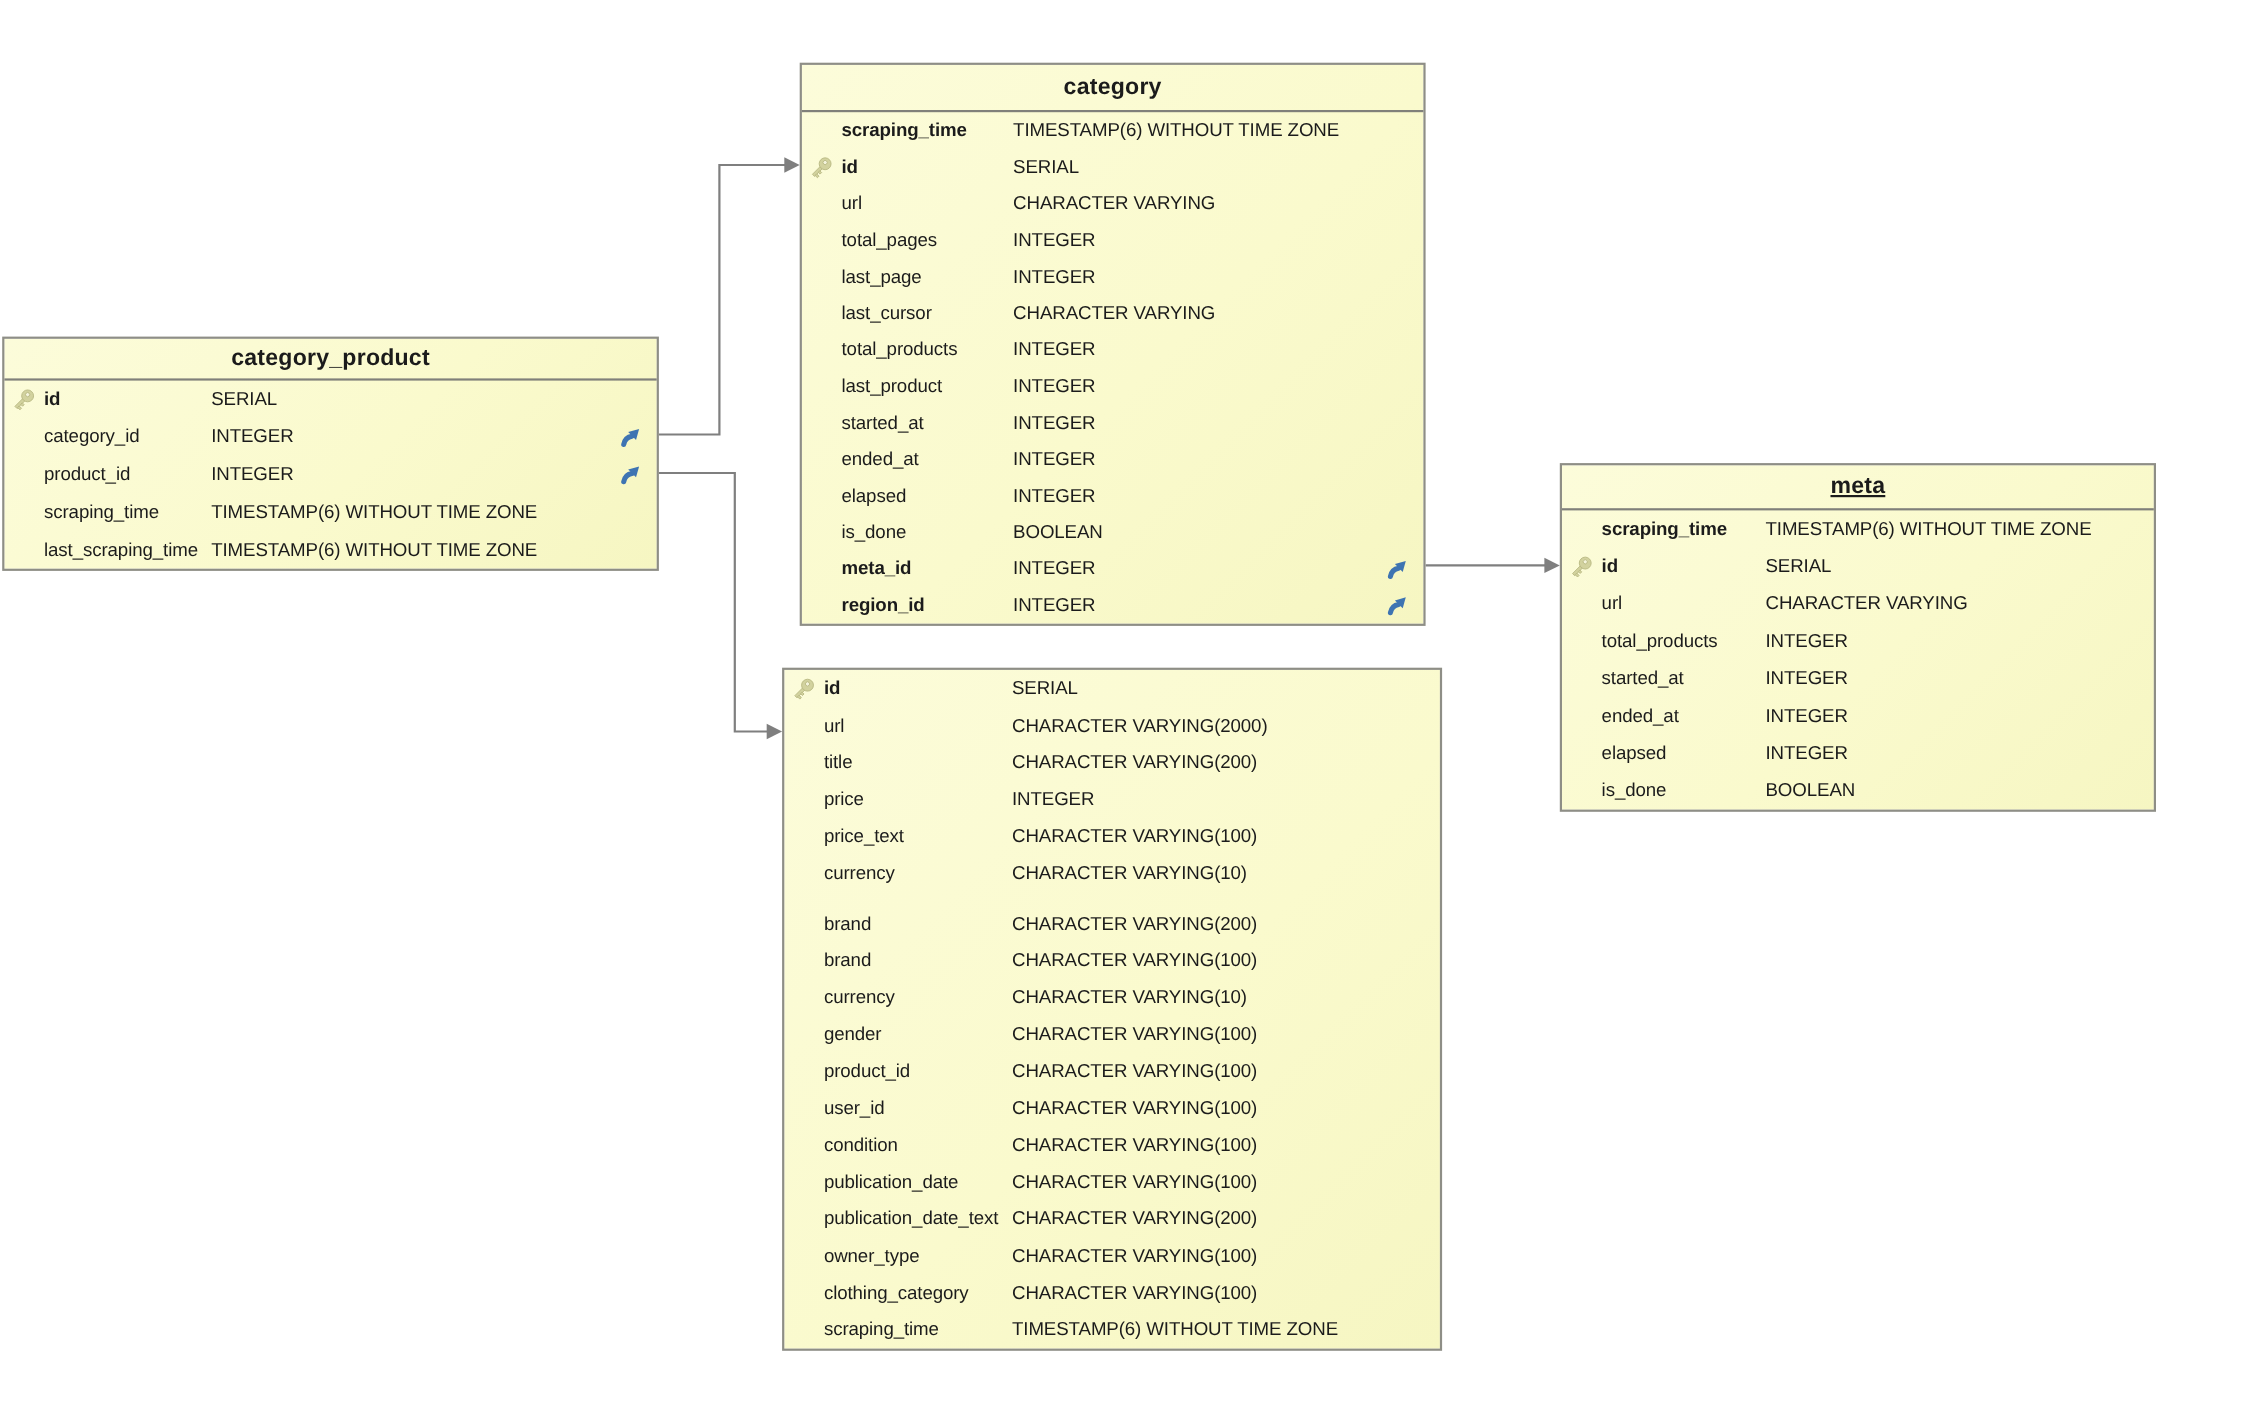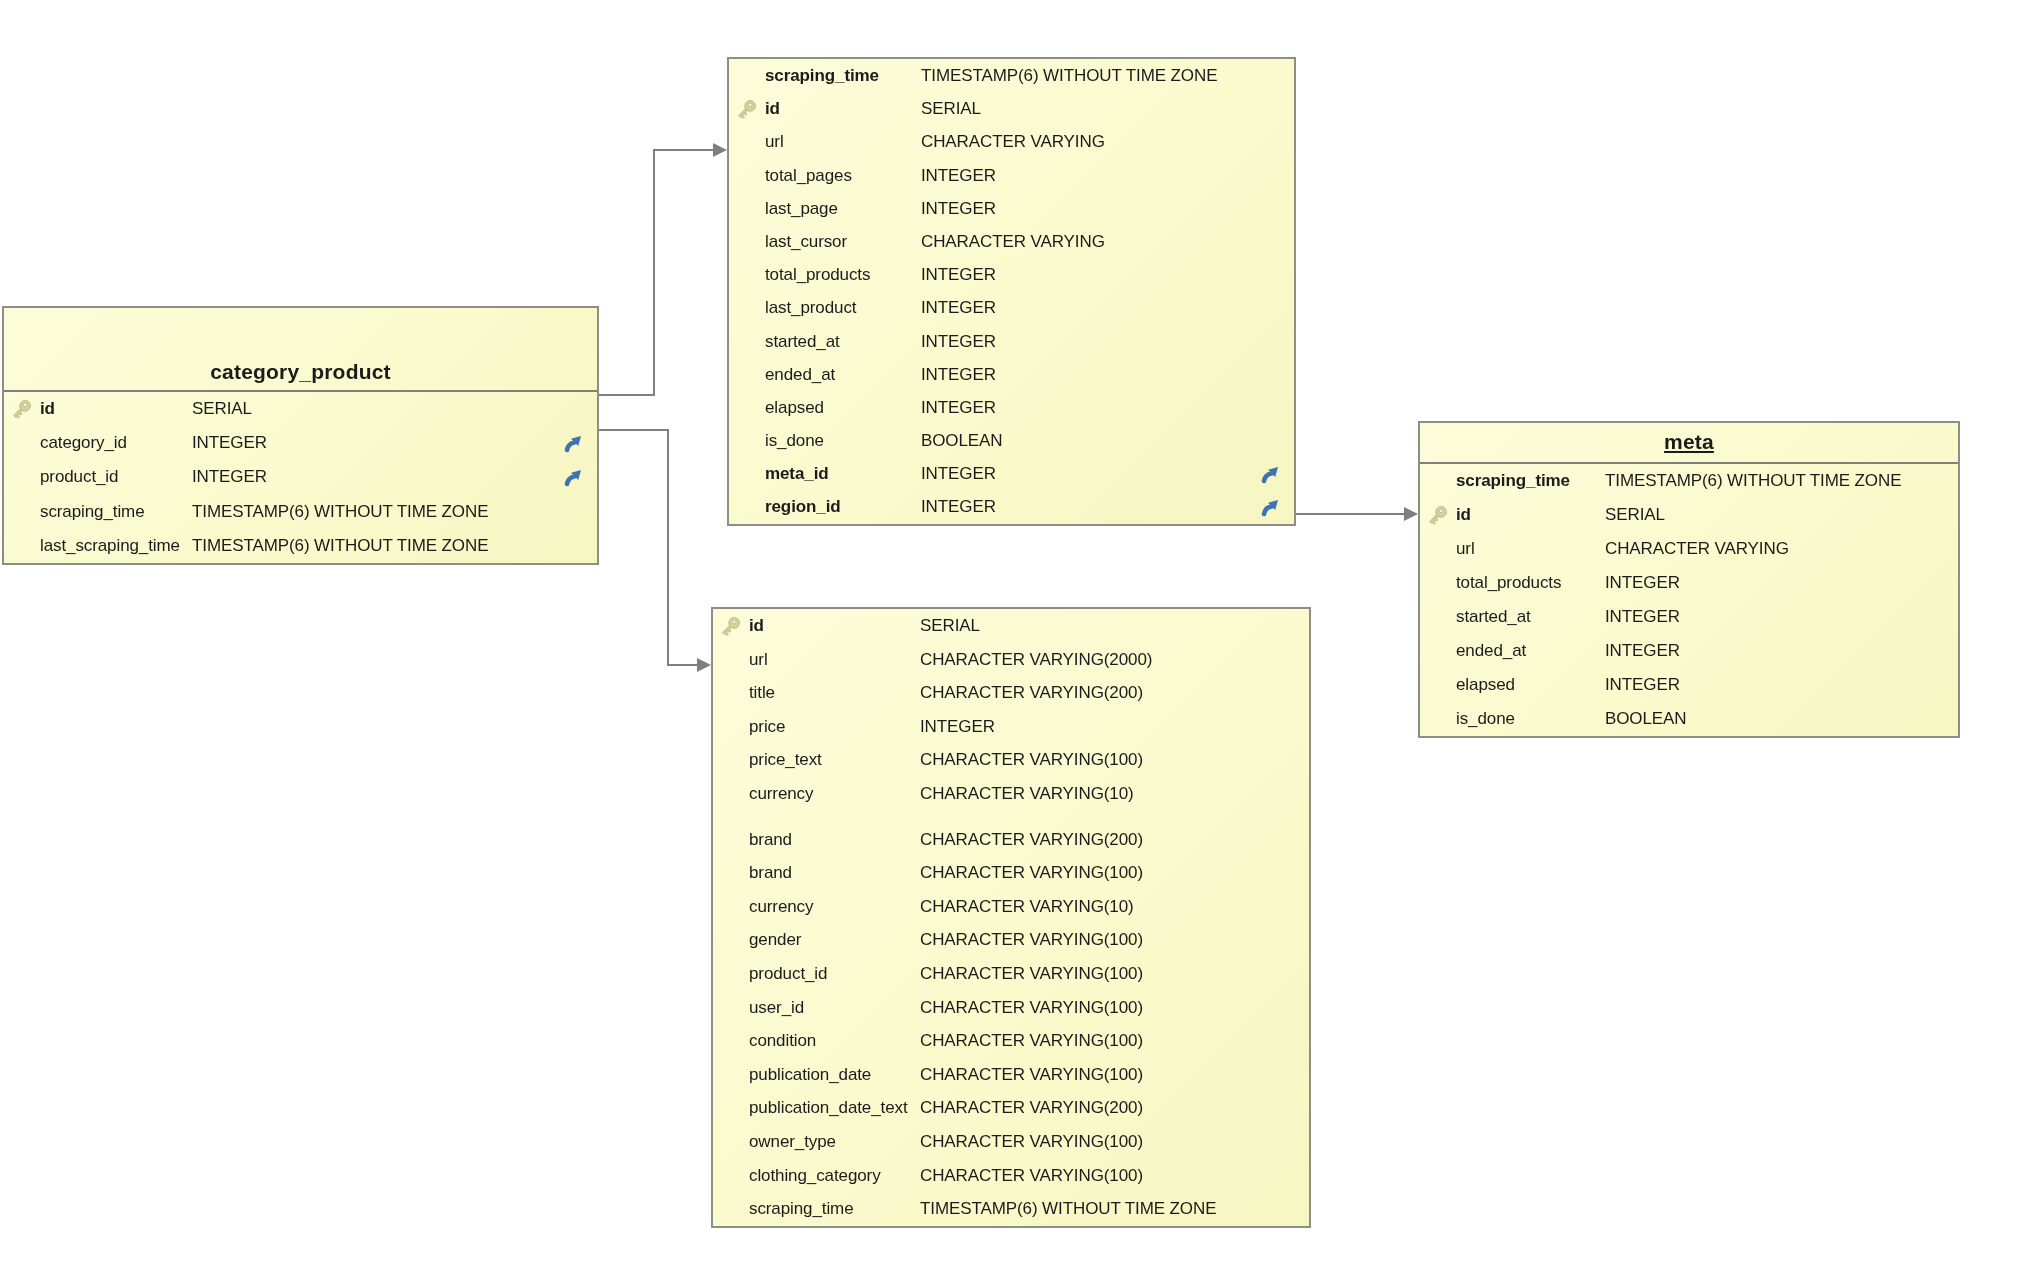--- a/index.html
+++ b/index.html
@@ -26,21 +26,21 @@
   <svg id="connectors" width="2042" height="1286" viewBox="0 0 2042 1286">
       <polyline points="599,395 654,395 654,150 714,150" fill="none" stroke="#7f7f7f" stroke-width="2"></polyline>
       <polygon points="727,150 713,143 713,157" fill="#7f7f7f"></polygon>
       <polyline points="599,430 668,430 668,665 698,665" fill="none" stroke="#7f7f7f" stroke-width="2"></polyline>
       <polygon points="711,665 697,658 697,672" fill="#7f7f7f"></polygon>
       <polyline points="1296,514 1405,514" fill="none" stroke="#7f7f7f" stroke-width="2"></polyline>
       <polygon points="1418,514 1404,507 1404,521" fill="#7f7f7f"></polygon>
     </svg>
   <div id="tables">
       <div class="table" style="left: 2px; top: 306px; width: 597px;">
-        <div class="ttl" style="height: 38px; line-height: 35px; margin-top: 46px;">category_product</div>
+        <div class="ttl" style="height: 38px; line-height: 35px;">category_product</div>
         <div class="trow" style="height: 34.2px; line-height: 34.2px;">
           <span class="keyic">
             <svg viewBox="0 0 24 24" width="26" height="24">
   <g transform="rotate(-45 12 12)" stroke="#b9b983" stroke-width="0.8">
     <rect x="1.5" y="10.6" width="11" height="2.8" fill="#d2d29e"></rect>
     <rect x="2.5" y="13" width="2" height="3" fill="#d2d29e"></rect>
     <rect x="6.5" y="13" width="2" height="2.4" fill="#d2d29e"></rect>
     <circle cx="16.4" cy="12" r="5.4" fill="#d2d29e"></circle>
     <circle cx="17.2" cy="11.2" r="1.9" fill="#f4f4dc"></circle>
   </g>
@@ -72,20 +72,21 @@
         <div class="trow" style="height: 34.2px; line-height: 34.2px;">
           <span class="cname">scraping_time</span>
           <span class="ctype" style="left:188px">TIMESTAMP(6) WITHOUT TIME ZONE</span>
         </div>
         <div class="trow" style="height: 34.2px; line-height: 34.2px;">
           <span class="cname">last_scraping_time</span>
           <span class="ctype" style="left:188px">TIMESTAMP(6) WITHOUT TIME ZONE</span>
         </div>
       </div>
       <div class="table" style="left: 727px; top: 57px; width: 569px;">
+        <div class="ttl" style="height: 43px; line-height: 40px;">category</div>
         <div class="trow" style="height: 33.2px; line-height: 33.2px;">
           <span class="cname b">scraping_time</span>
           <span class="ctype" style="left:192px">TIMESTAMP(6) WITHOUT TIME ZONE</span>
         </div>
         <div class="trow" style="height: 33.2px; line-height: 33.2px;">
           <span class="keyic">
             <svg viewBox="0 0 24 24" width="26" height="24">
   <g transform="rotate(-45 12 12)" stroke="#b9b983" stroke-width="0.8">
     <rect x="1.5" y="10.6" width="11" height="2.8" fill="#d2d29e"></rect>
     <rect x="2.5" y="13" width="2" height="3" fill="#d2d29e"></rect>

